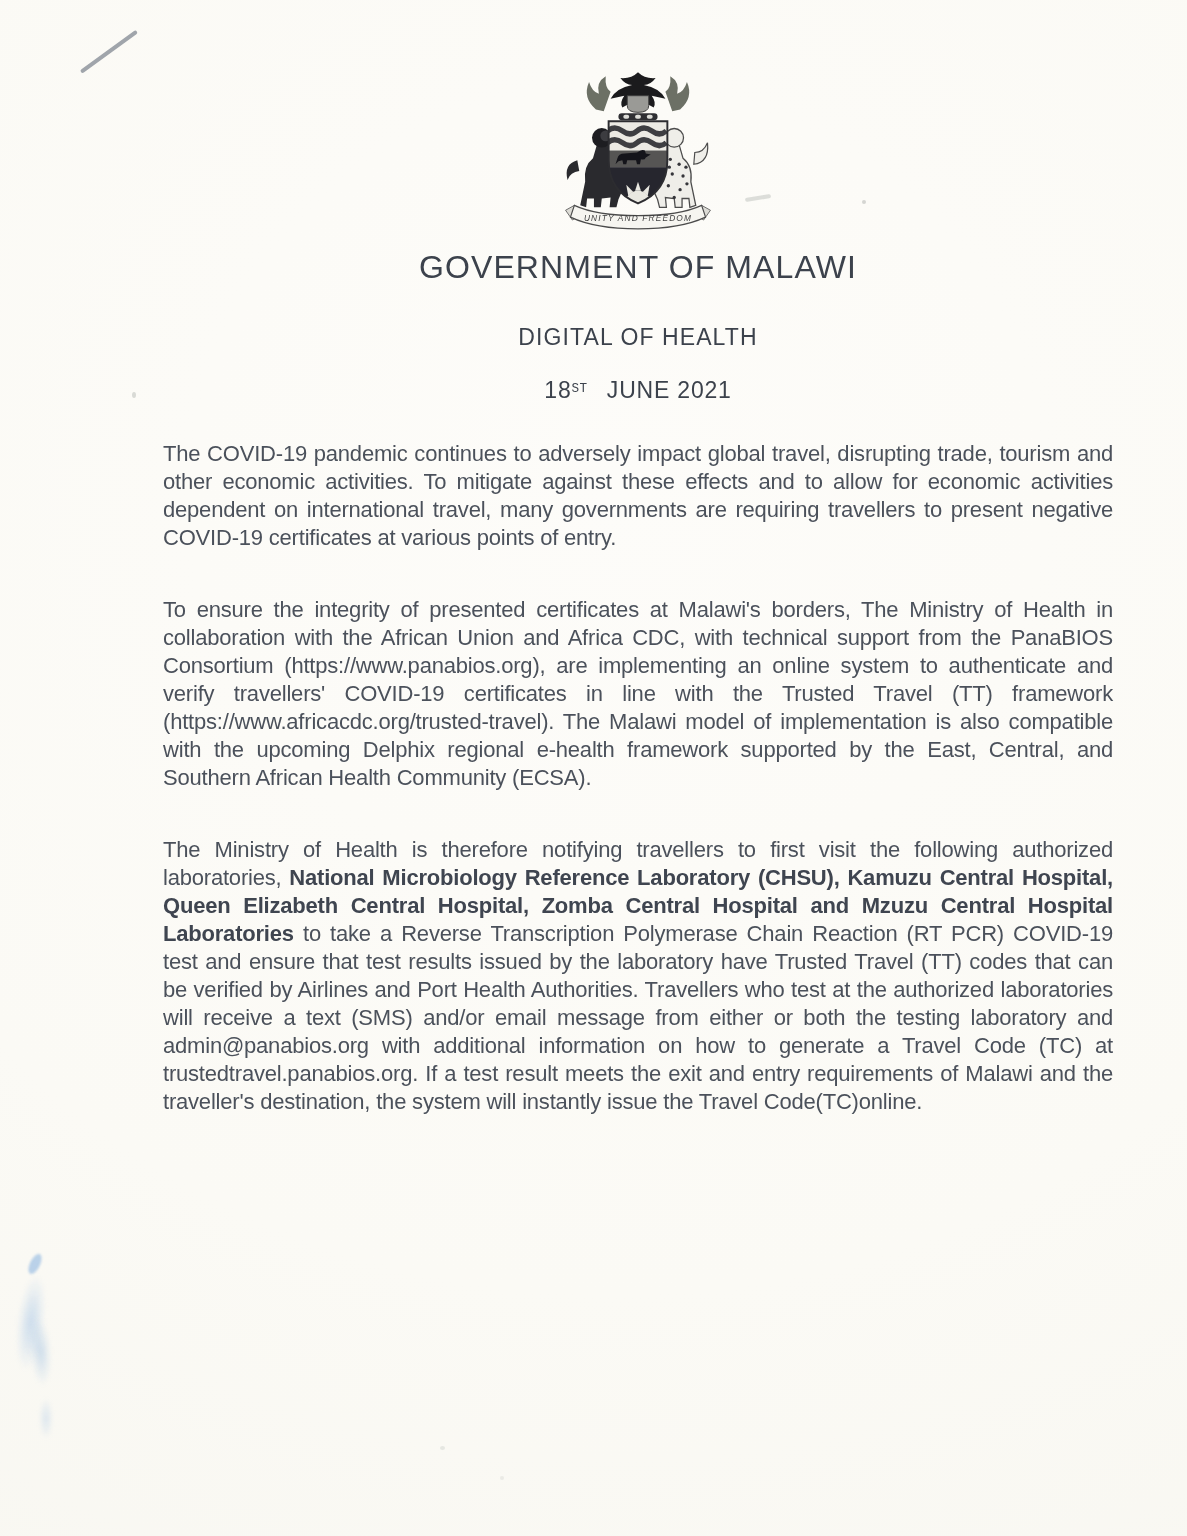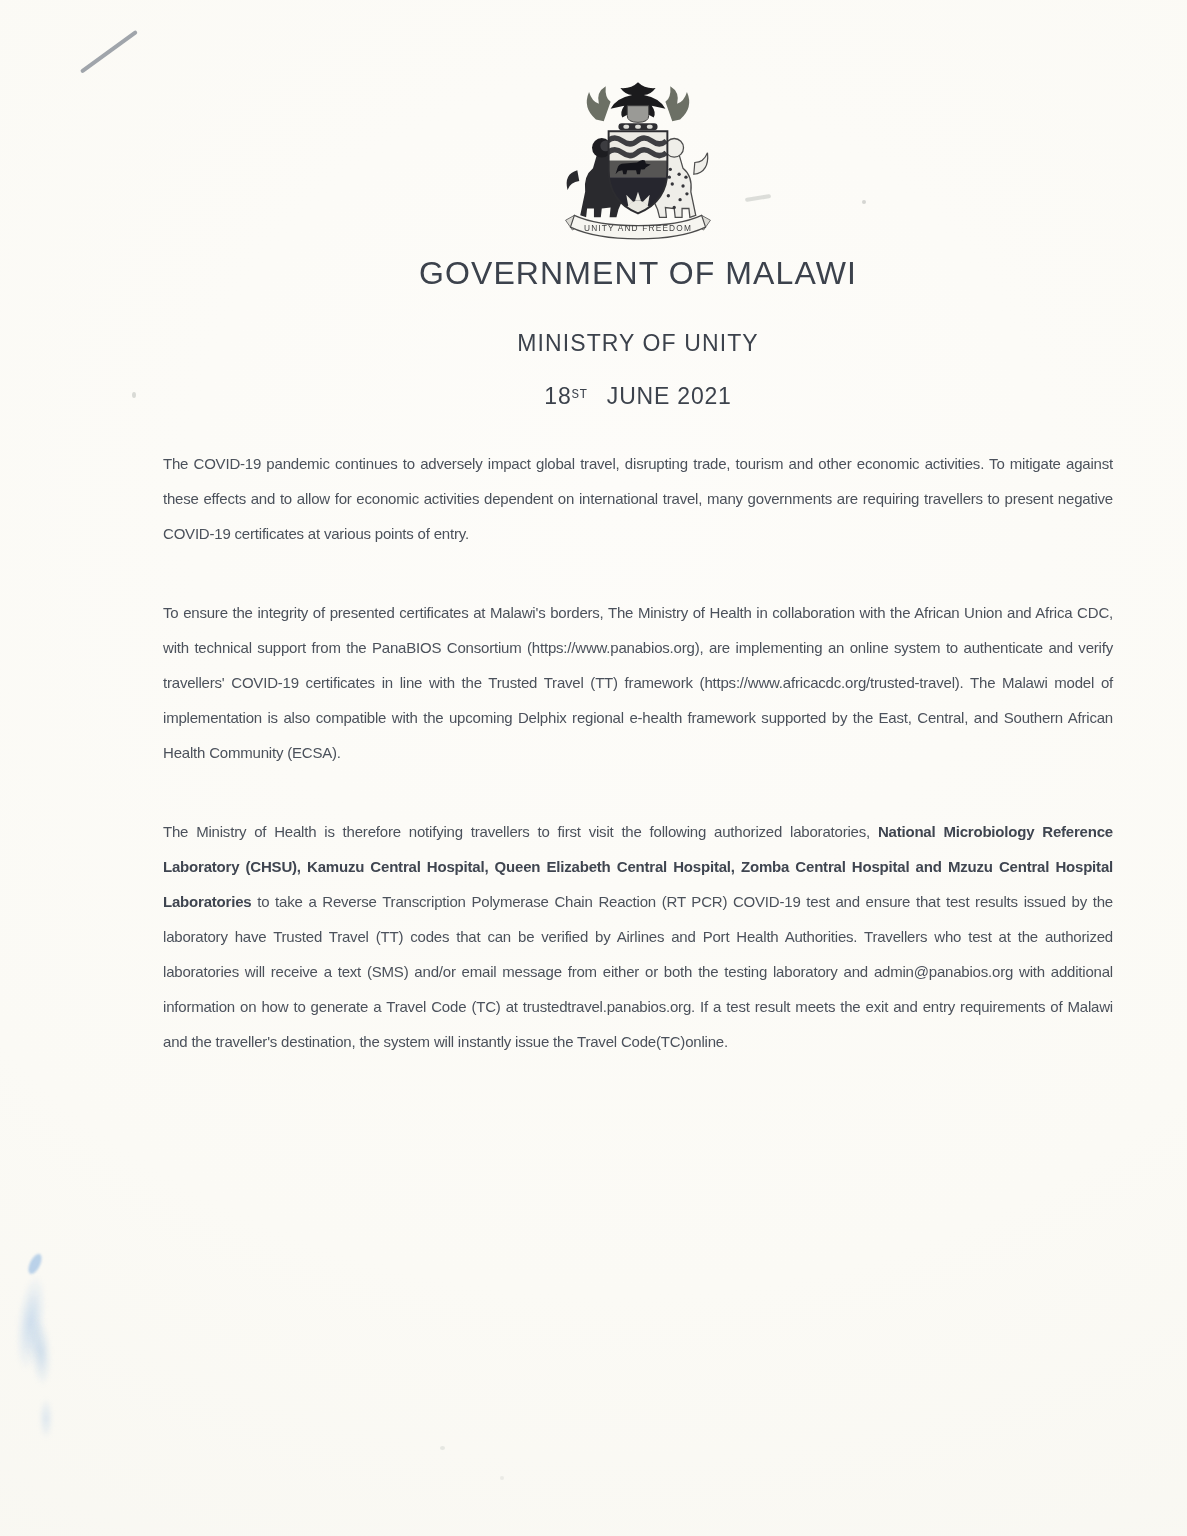--- a/index.html
+++ b/index.html
@@ -6,39 +6,39 @@
   body{
     width:1187px;height:1536px;overflow:hidden;
     font-family:"Liberation Sans",sans-serif;
     background:#fbfaf6;
   }
   .page{
     position:relative;width:1187px;height:1536px;
     background:radial-gradient(ellipse 130% 95% at 52% 32%, #fdfcf9 0%, #fbfaf5 55%, #f7f6f0 100%);
   }
   .content{position:absolute;left:163px;top:0;width:950px;}
-  .emblem-wrap{text-align:center;margin:0;padding-top:76px;}
+  .emblem-wrap{text-align:center;margin:12px;padding-top:54px;font-style:italic;}
   .heading{
     text-align:center;color:#3c424c;letter-spacing:1.1px;
     font-size:23px;line-height:26px;
   }
   .h-gov{margin-top:8px;font-size:32px;}
   .h-ministry{margin-top:44px;}
   .h-press{margin-top:42px;}
   .h-date{margin-top:26px;letter-spacing:0.8px;}
   .h-date sup{font-size:0.55em;vertical-align:0.5em;letter-spacing:0.5px;font-family:Liberation Mono, monospace;}
   .date-rest{margin-left:12px;}
   .title-wrap{margin-top:30px;text-align:center;}
   .doc-title{
     display:inline-block;font-weight:700;font-size:21.5px;letter-spacing:0.2px;
     color:#333945;border-bottom:2.5px solid #3a404c;padding-bottom:5px;line-height:26px;
   }
   .paras{margin-top:37px;}
   .body-para{
-    margin:8px 0 44px 0;font-size:15px;line-height:35px;letter-spacing:-0.2px;
+    margin:8px 0 44px 0;font-size:22px;line-height:28px;letter-spacing:-0.2px;
     color:#4b515b;text-align:justify;
   }
   .seg-bold{font-weight:700;color:#3f4550;}
 
   
   .artifact{position:absolute;pointer-events:none;}
   .pen-stroke{
     left:81px;top:70px;width:69px;height:4px;background:#8f959e;border-radius:3px;
     transform:rotate(-36deg);transform-origin:0 50%;opacity:.85;
   }
@@ -144,21 +144,21 @@
         <path d="M65,56 h60 v40 q0,32 -30,44 q-30,-12 -30,-44 z" fill="none" stroke="#2c2c30" stroke-width="2"></path>
 
         <path d="M30,142 l-9,5 l7,10 l6,-4 z" fill="#dcdbd5" stroke="#4b4b4b" stroke-width="0.8"></path>
         <path d="M160,142 l9,5 l-7,10 l-6,-4 z" fill="#dcdbd5" stroke="#4b4b4b" stroke-width="0.8"></path>
         <path d="M30,142 C60,156 130,156 160,142 L164,154 C130,170 60,170 26,154 Z" fill="#f6f5f0" stroke="#4b4b4b" stroke-width="1.2"></path>
         <text x="95" y="158" text-anchor="middle" font-size="8.5" letter-spacing="1.2" fill="#3e3e3e">UNITY AND FREEDOM</text>
       </svg>
     </div>
 
     <div class="heading h-gov">GOVERNMENT OF MALAWI</div>
-    <div class="heading h-ministry">MINISTRY OF UNITY</div>
+    <div class="heading h-ministry">DIGITAL OF HEALTH</div>
 
     <div class="heading h-date">
       <span>18</span><sup>ST</sup>
       <span class="date-rest">JUNE 2021</span>
     </div>
 
 
     <div class="paras">
         <p class="body-para"><span>The COVID-19 pandemic continues to adversely impact global travel, disrupting trade, tourism and other economic activities. To mitigate against these effects and to allow for economic activities dependent on international travel, many governments are requiring travellers to present negative COVID-19 certificates at various points of entry.</span></p>
         <p class="body-para"><span>To ensure the integrity of presented certificates at Malawi's borders, The Ministry of Health in collaboration with the African Union and Africa CDC, with technical support from the PanaBIOS Consortium (https://www.panabios.org), are implementing an online system to authenticate and verify travellers' COVID-19 certificates in line with the Trusted Travel (TT) framework (https://www.africacdc.org/trusted-travel). The Malawi model of implementation is also compatible with the upcoming Delphix regional e-health framework supported by the East, Central, and Southern African Health Community (ECSA).</span></p>

